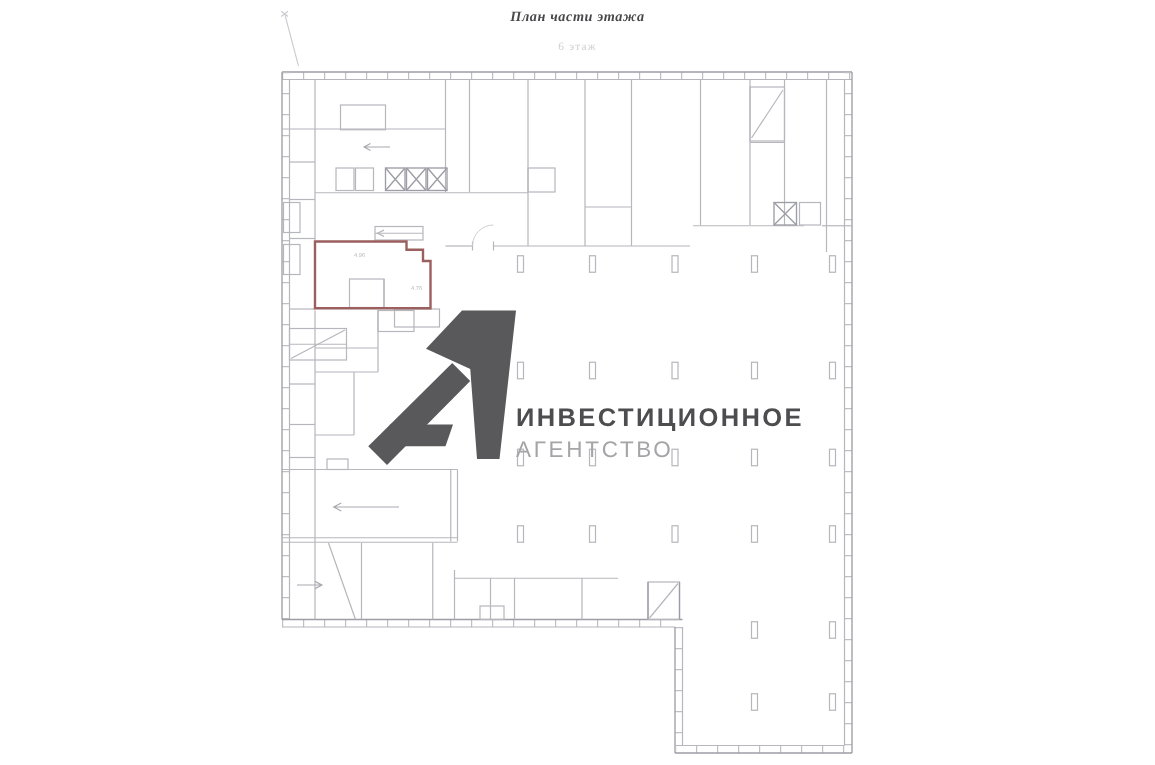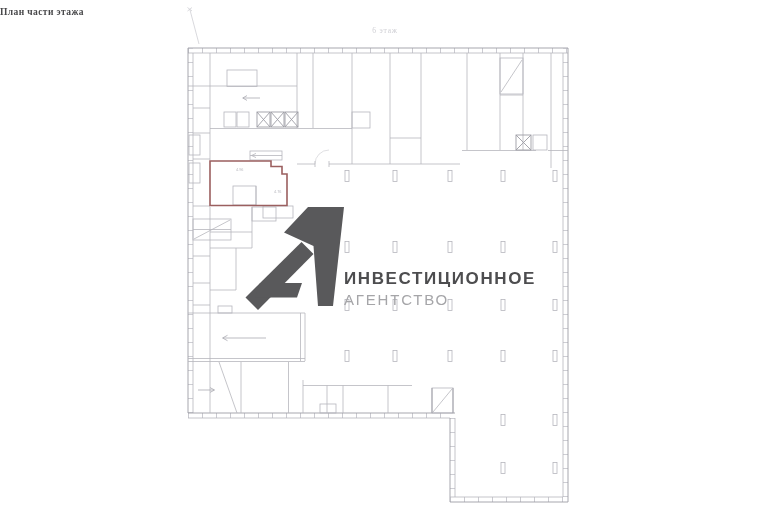--- a/index.html
+++ b/index.html
@@ -1,20 +1,20 @@
 <!DOCTYPE html>
 <html><head>
 <meta charset="utf-8">
 <style>
   html,body{margin:0;padding:0;background:#fff;}
   .screen{position:relative;width:770px;height:510px;background:#fff;overflow:hidden;
           font-family:"Liberation Sans",sans-serif;}
-  .page-title{position:absolute;top:7px;left:0;width:770px;text-align:left;
+  .page-title{position:absolute;top:7px;left:0;width:770px;text-align:center;
               font-family:"Liberation Serif",serif;font-size:9.5px;font-weight:600;
-              color:#48484a;letter-spacing:.4px;}
+              color:#48484a;letter-spacing:.4px;font-style:italic;}
   .page-subtitle{position:absolute;top:26px;left:0;width:770px;text-align:center;
               font-family:"Liberation Serif",serif;font-size:7.5px;color:#cfcfd4;
               letter-spacing:.8px;}
   svg{position:absolute;top:0;left:0;}
   .ln{stroke:#b6b6bd;stroke-width:.8;fill:none;}
   .lnw{stroke:#9d9da5;stroke-width:.9;fill:none;}
   .col{stroke:#b6b6bd;stroke-width:.8;fill:#ffffff;}
   .red{stroke:#9b5f5f;stroke-width:1.6;fill:none;}
   .dim{font-family:"Liberation Sans",sans-serif;font-size:3.8px;fill:#b8b8bf;}
   .logo1{font-family:"Liberation Sans",sans-serif;font-weight:700;font-size:17px;

